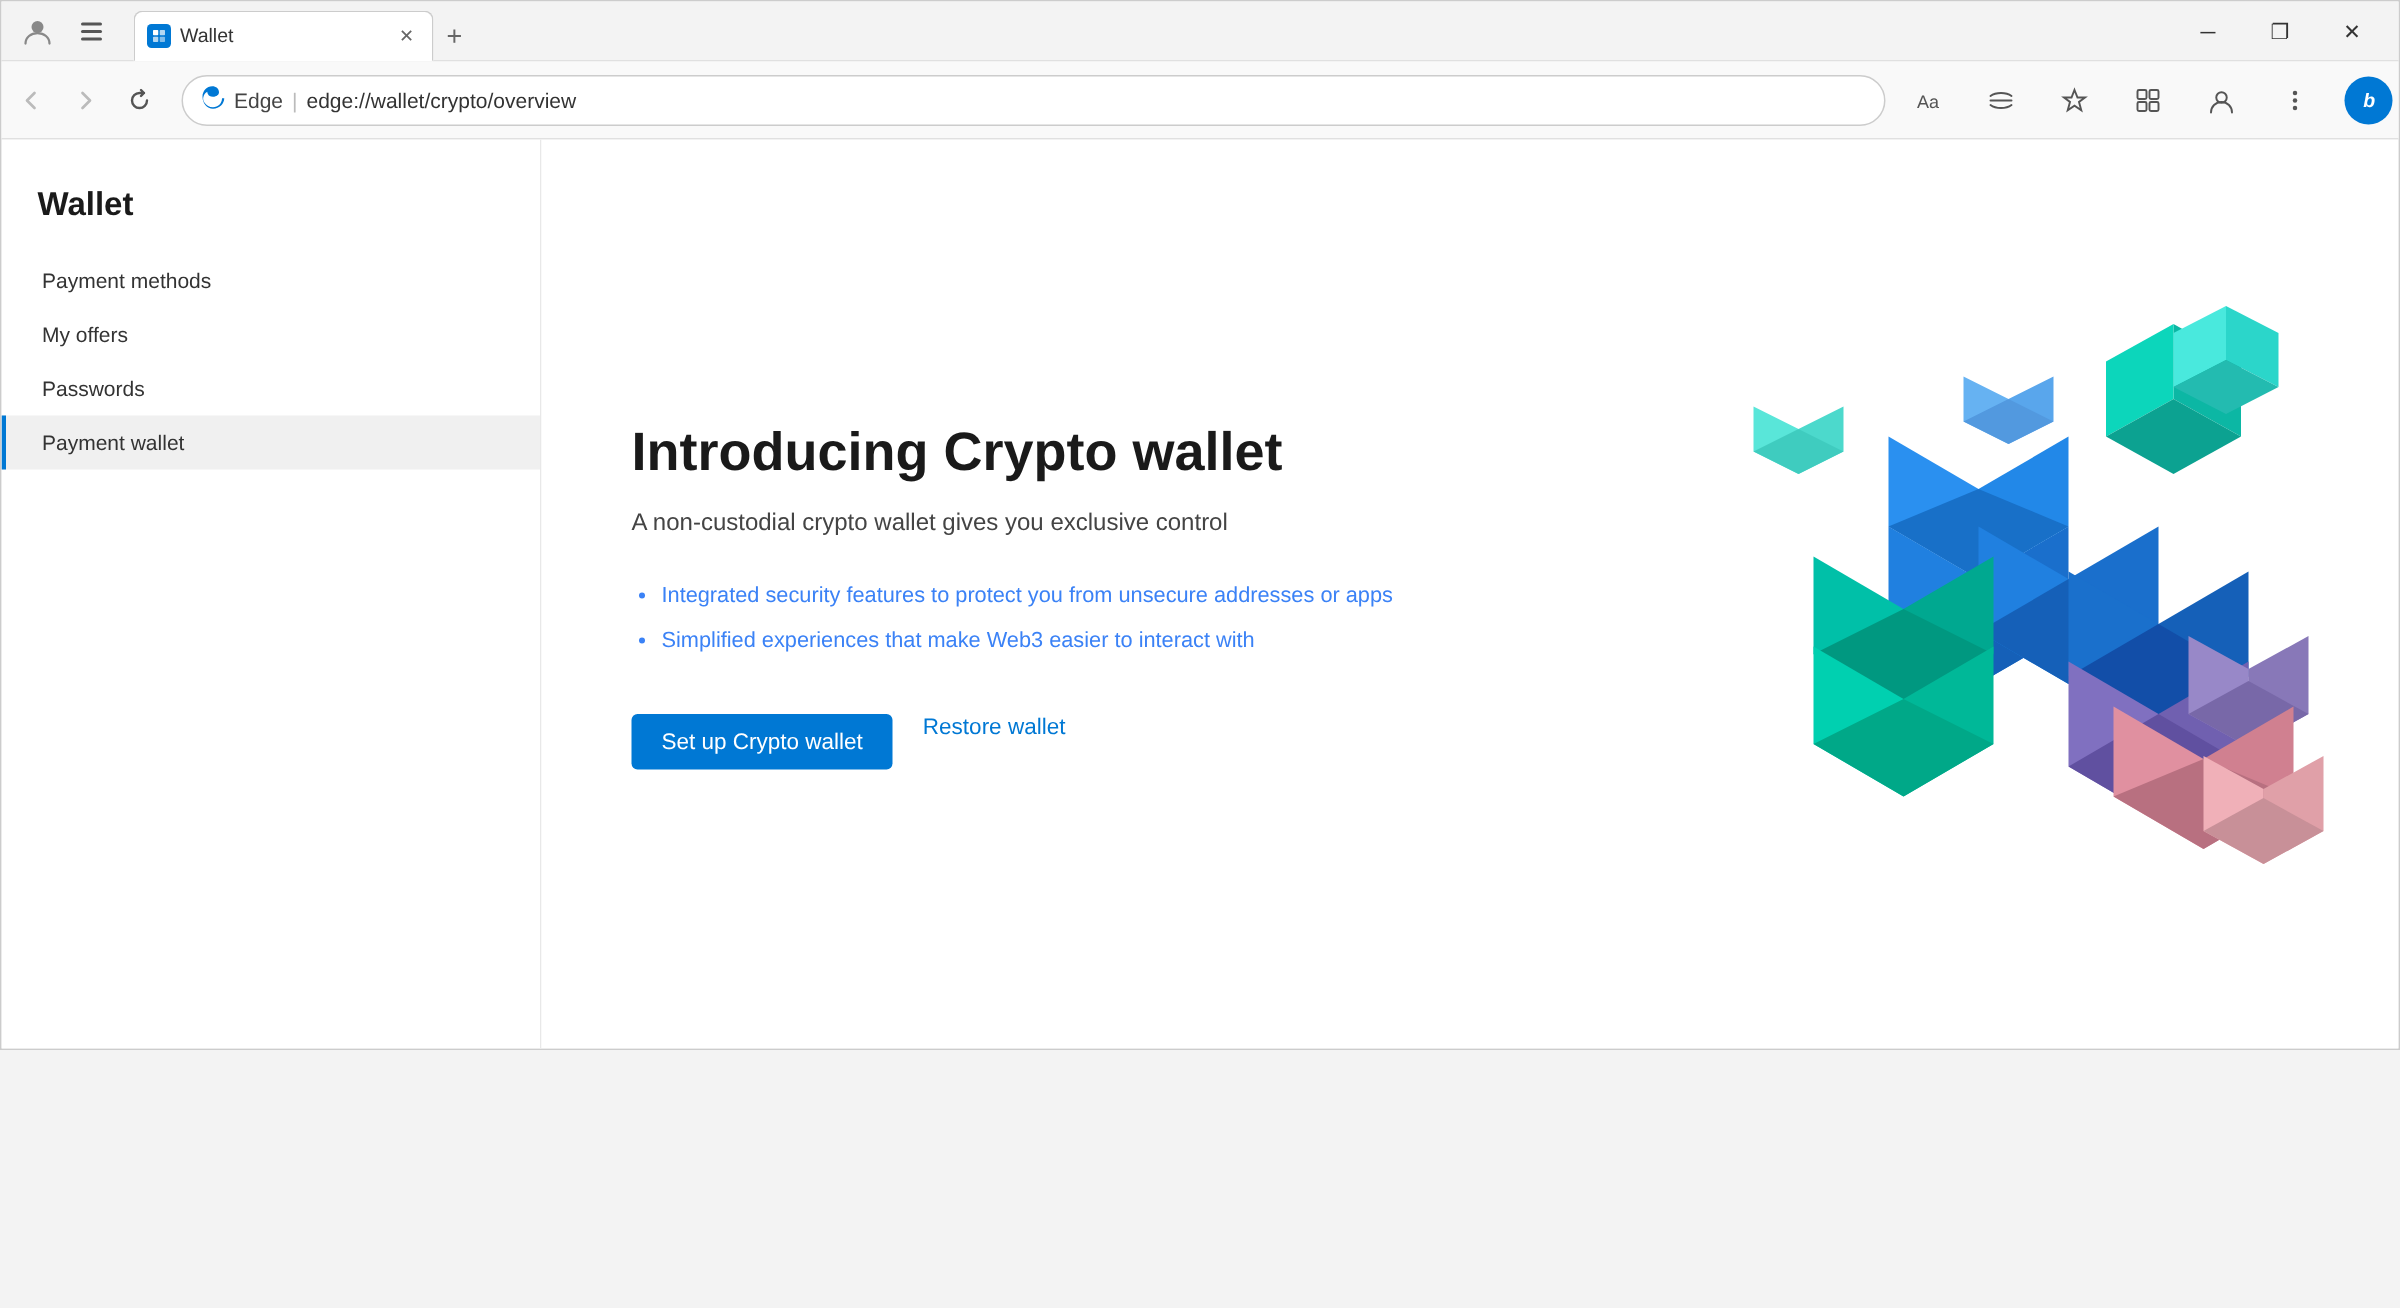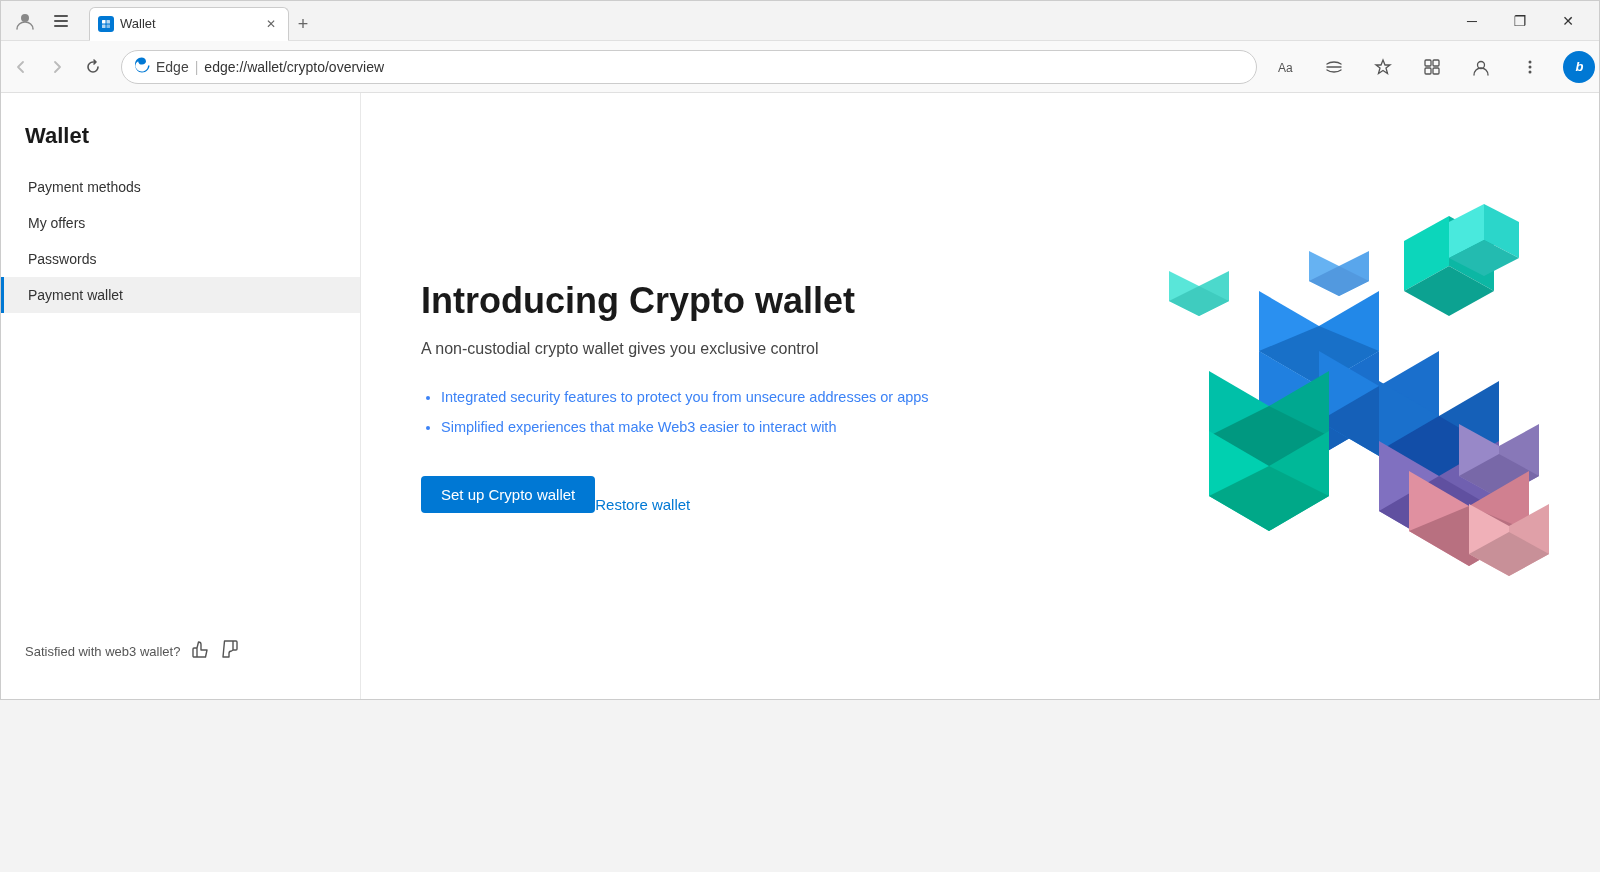--- a/index.html
+++ b/index.html
@@ -279,21 +279,22 @@
       margin-bottom: 36px;
       color: #3b82f6;
       font-size: 14.5px;
       line-height: 1.8;
     }
     .content-bullets li {
       margin-bottom: 4px;
     }
     .btn-row {
       display: flex;
-      align-items: flex-end;
+      align-items: flex-start;
+      gap: 20px;
     }
     .btn-primary {
       background: #0078d4;
       color: #fff;
       border: none;
       border-radius: 4px;
       padding: 10px 20px;
       font-size: 15px;
       cursor: pointer;
       font-family: inherit;
@@ -447,33 +448,20 @@
         <li class="sidebar-nav-item">
           <span>My offers</span>
         </li>
         <li class="sidebar-nav-item">
           <span>Passwords</span>
         </li>
         <li class="sidebar-nav-item active">
           <span>Payment wallet</span>
         </li>
       </ul>
-      <div class="sidebar-footer">
-        <span>Satisfied with web3 wallet?</span>
-        <span class="feedback-icon" title="Thumbs up">
-          <svg width="20" height="20" viewBox="0 0 20 20" fill="none">
-              <path d="M7 18H4a1 1 0 0 1-1-1V10a1 1 0 0 1 1-1h3m0 9V9m0 9h8.5l1.5-7H11V5.5a2.5 2.5 0 0 0-2.5-2.5L7 9" stroke="#555" stroke-width="1.4" stroke-linecap="round" stroke-linejoin="round"></path>
-            </svg>
-        </span>
-        <span class="feedback-icon" title="Thumbs down">
-          <svg width="20" height="20" viewBox="0 0 20 20" fill="none">
-              <path d="M13 2H16a1 1 0 0 1 1 1v7a1 1 0 0 1-1 1h-3m0-9v9m0-9H4.5L3 18H9v-3.5a2.5 2.5 0 0 1 2.5-2.5L13 11" stroke="#555" stroke-width="1.4" stroke-linecap="round" stroke-linejoin="round"></path>
-            </svg>
-        </span>
-      </div>
     </div>
 
     <div class="content-area">
       <div class="content-left">
         <h1 class="content-heading">Introducing Crypto wallet</h1>
         <p class="content-subheading">A non-custodial crypto wallet gives you exclusive control</p>
         <ul class="content-bullets">
           <li>Integrated security features to protect you from unsecure addresses or apps</li>
           <li>Simplified experiences that make Web3 easier to interact with</li>
         </ul>

